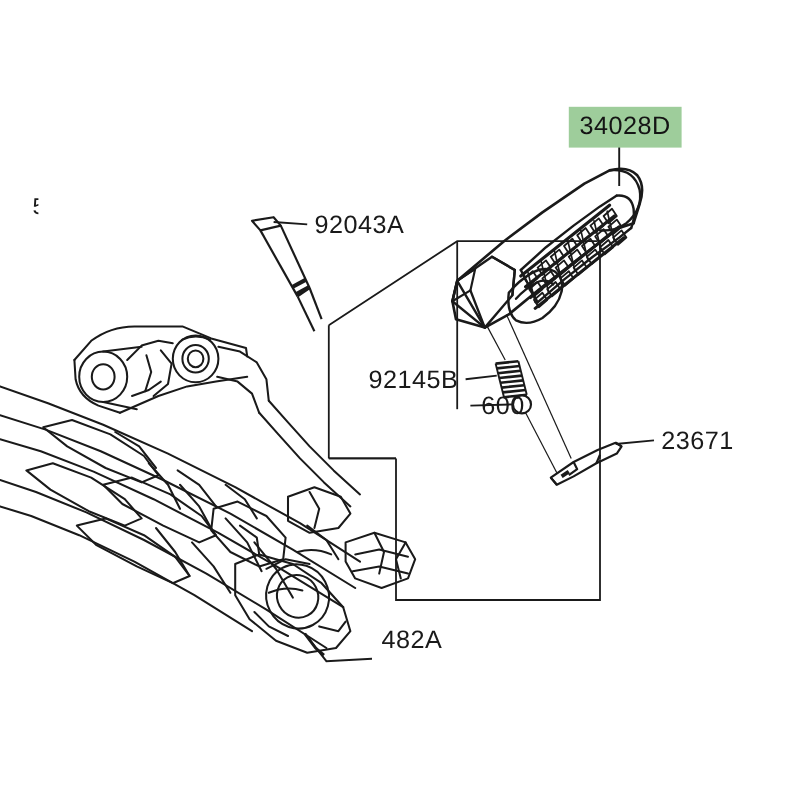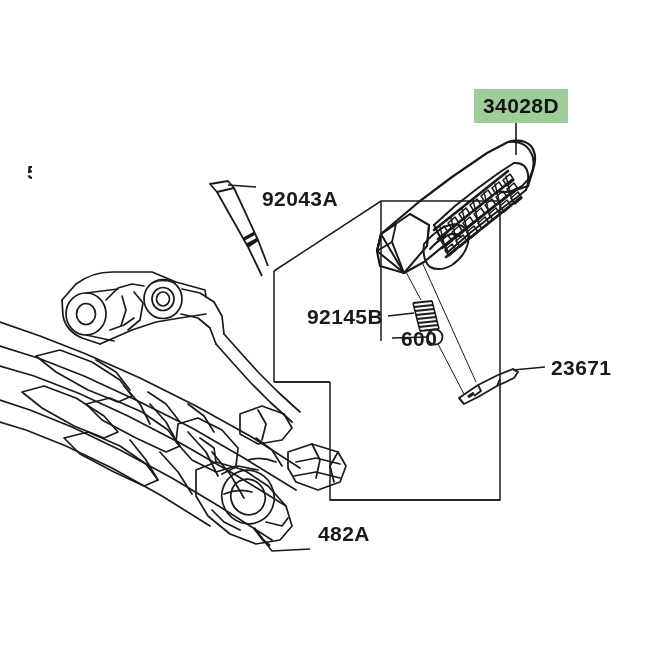--- a/index.html
+++ b/index.html
@@ -7,21 +7,20 @@
     padding: 0;
     background: #ffffff;
   }
   #stage {
     position: relative;
     width: 658px;
     height: 660px;
     background: #ffffff;
     overflow: hidden;
     font-family: "Liberation Sans", sans-serif;
-    font-weight: bold;
   }
   #diagram-svg {
     position: absolute;
     left: 0;
     top: 0;
     width: 660px;
     height: 660px;
   }
   .callout {
     position: absolute;
@@ -275,21 +274,21 @@
 
       <path d="M310 549 L272 551 L254 528"></path>
 
       <path d="M254 528 L263 540 L270 546" stroke-width="2.4"></path>
     </g>
 
   </svg>
 
   <div class="callout highlight" style="left:474px; top:89px;">34028D</div>
 
-  <div class="callout" style="left:262px; top:177px;margin-top:11px;">92043A</div>
+  <div class="callout" style="left:262px; top:177px;">92043A</div>
 
   <div class="callout" style="left:307px; top:306px;text-align:center;">92145B</div>
 
   <div class="callout" style="left:361px; top:328px;margin-left:40px;">600</div>
 
   <div class="callout" style="left:551px; top:357px;">23671</div>
 
   <div class="callout" style="left:318px; top:511px;margin-top:12px;">482A</div>
 
   <div class="edge-fragment" style="left:27px; top:163px;">5</div>

